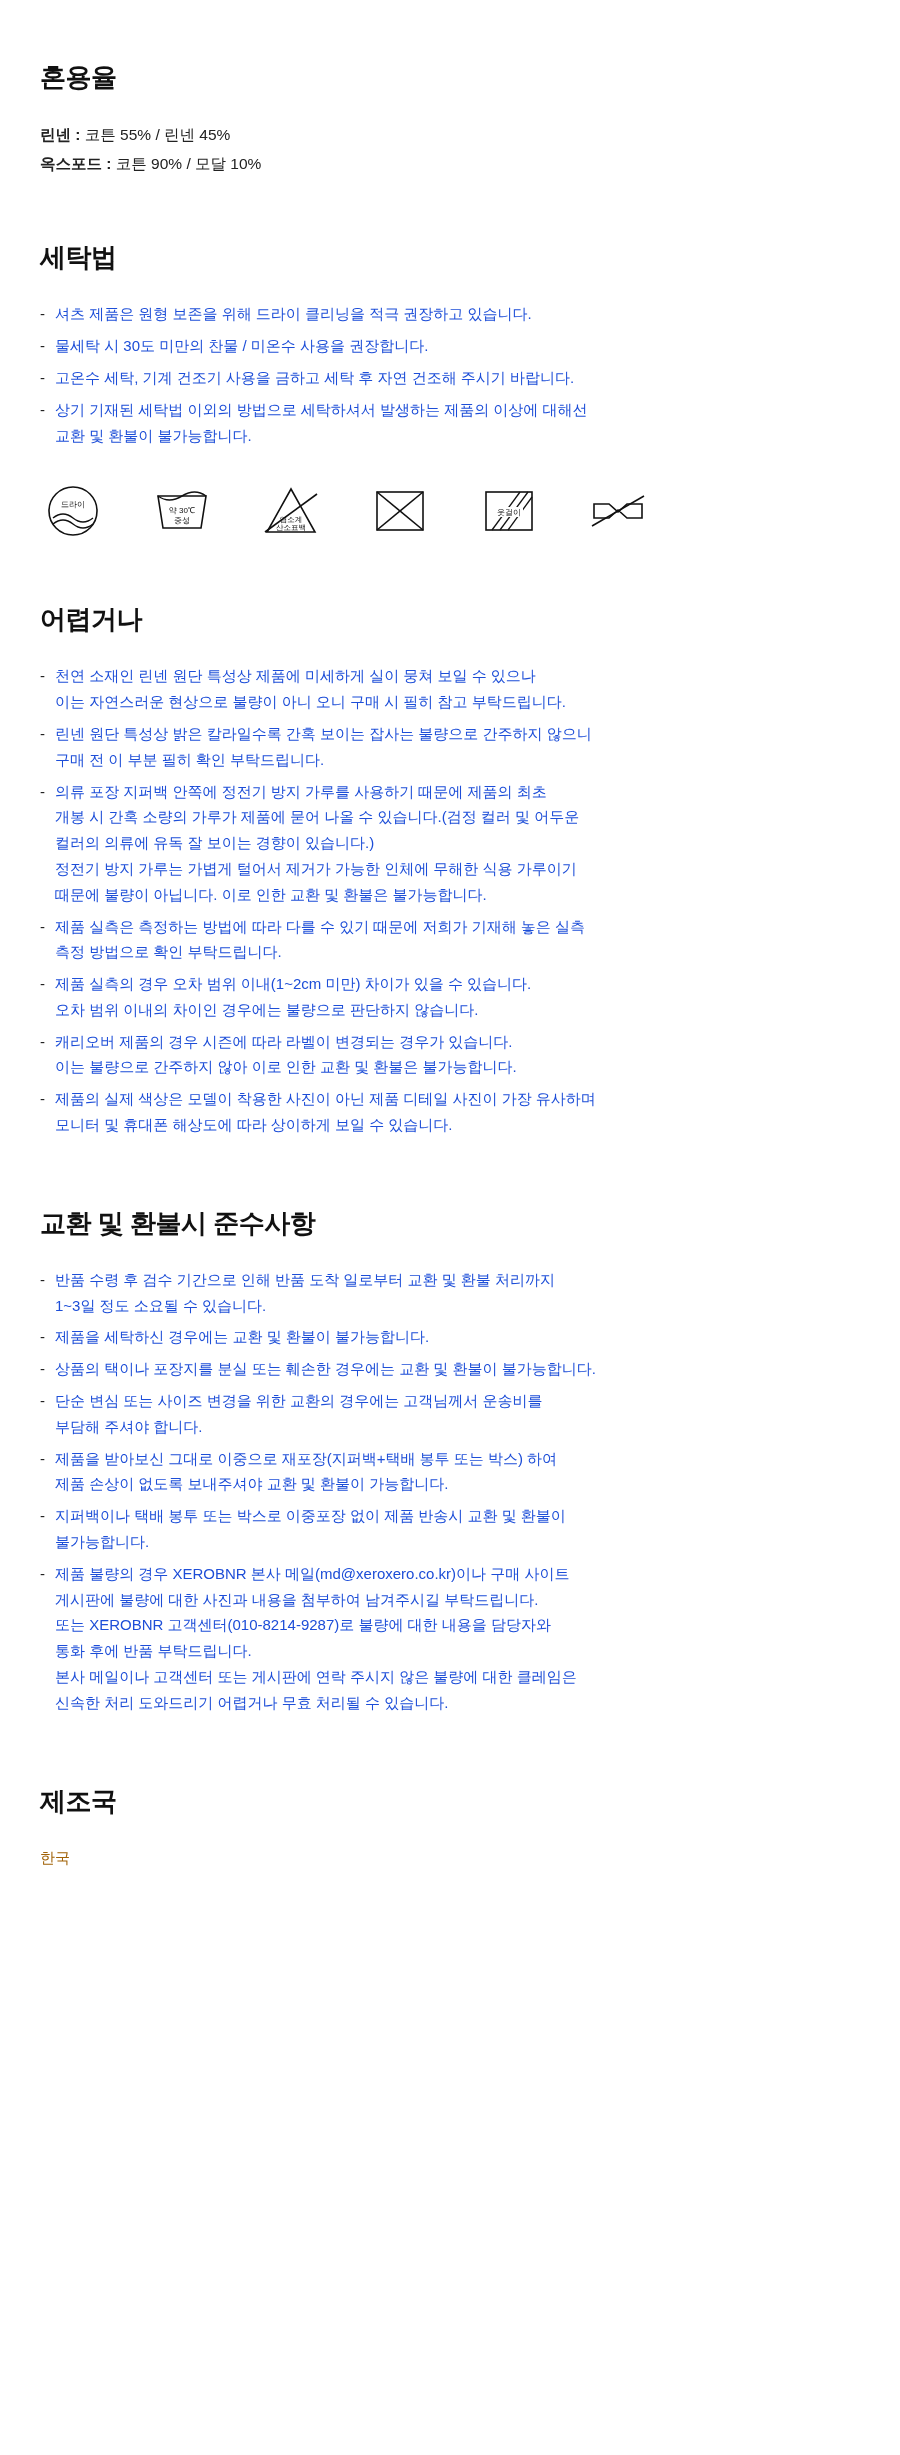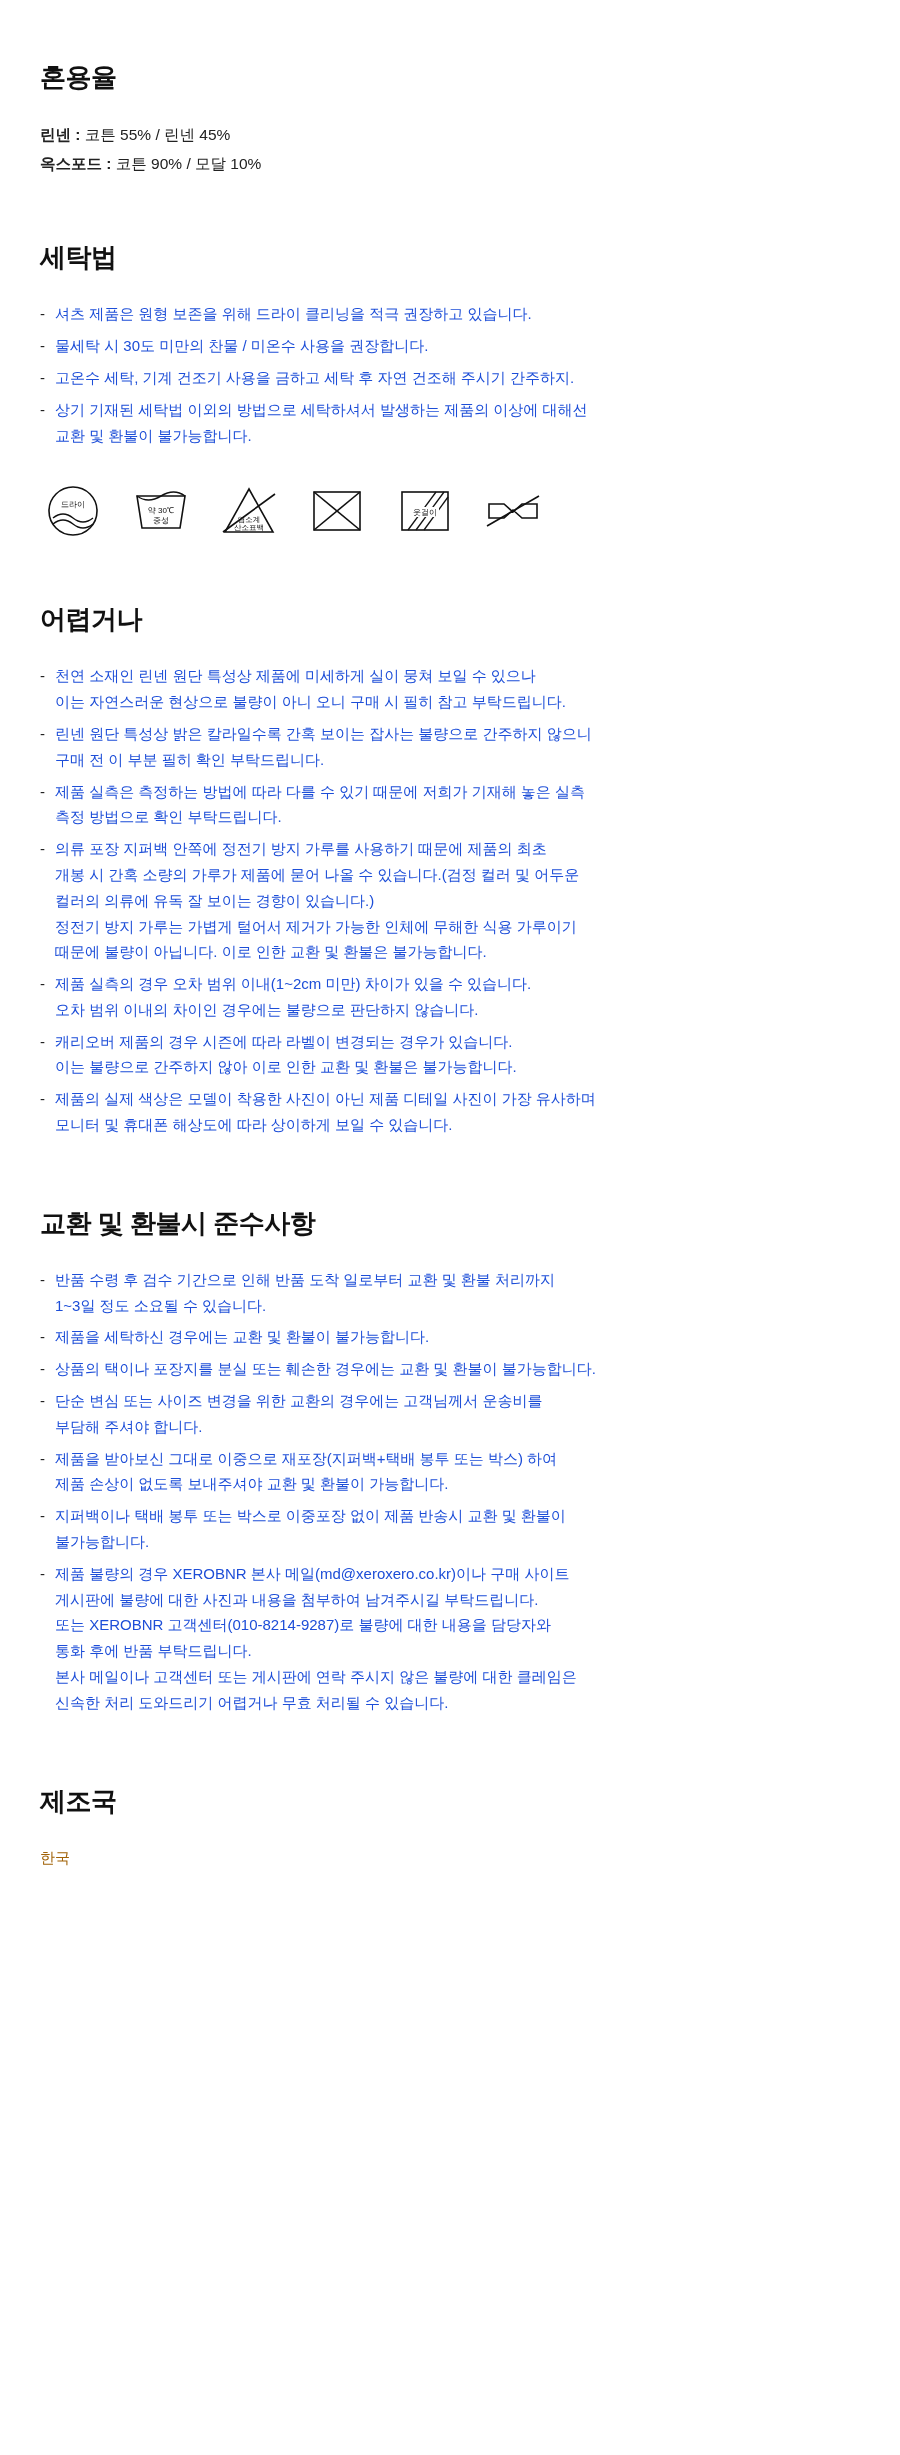--- a/index.html
+++ b/index.html
@@ -66,21 +66,21 @@
     top: 0;
     color: #222;
   }
   ul.dash-list > li .cont {
     display: block;
   }
 
   
   .care-symbols {
     display: flex;
-    gap: 30px;
+    gap: 51px;
     align-items: center;
     margin: 34px 0 0 4px;
   }
   .care-symbol {
     width: 58px;
     height: 58px;
     position: relative;
     flex: 0 0 auto;
   }
   .care-symbol svg { display: block; }
@@ -111,21 +111,21 @@
   <div class="section">
     <h2 class="section-title">세탁법</h2>
     <ul class="dash-list">
       <li>
           <span class="cont">셔츠 제품은 원형 보존을 위해 드라이 클리닝을 적극 권장하고 있습니다.</span>
         </li>
       <li>
           <span class="cont">물세탁 시 30도 미만의 찬물 / 미온수 사용을 권장합니다.</span>
         </li>
       <li>
-          <span class="cont">고온수 세탁, 기계 건조기 사용을 금하고 세탁 후 자연 건조해 주시기 간주하지.</span>
+          <span class="cont">고온수 세탁, 기계 건조기 사용을 금하고 세탁 후 자연 건조해 주시기 바랍니다.</span>
         </li>
       <li>
           <span class="cont">상기 기재된 세탁법 이외의 방법으로 세탁하셔서 발생하는 제품의 이상에 대해선<br>교환 및 환불이 불가능합니다.</span>
         </li>
     </ul>
 
     <div class="care-symbols">
 
       <div class="care-symbol">
         <svg width="58" height="58" viewBox="0 0 58 58">
@@ -188,24 +188,24 @@
   <div class="section">
     <h2 class="section-title">어렵거나</h2>
     <ul class="dash-list">
       <li>
           <span class="cont">천연 소재인 린넨 원단 특성상 제품에 미세하게 실이 뭉쳐 보일 수 있으나<br>이는 자연스러운 현상으로 불량이 아니 오니 구매 시 필히 참고 부탁드립니다.</span>
         </li>
       <li>
           <span class="cont">린넨 원단 특성상 밝은 칼라일수록 간혹 보이는 잡사는 불량으로 간주하지 않으니<br>구매 전 이 부분 필히 확인 부탁드립니다.</span>
         </li>
       <li>
+          <span class="cont">의류 포장 지퍼백 안쪽에 정전기 방지 가루를 사용하기 때문에 제품의 최초<br>개봉 시 간혹 소량의 가루가 제품에 묻어 나올 수 있습니다.(검정 컬러 및 어두운<br>컬러의 의류에 유독 잘 보이는 경향이 있습니다.)<br>정전기 방지 가루는 가볍게 털어서 제거가 가능한 인체에 무해한 식용 가루이기<br>때문에 불량이 아닙니다. 이로 인한 교환 및 환불은 불가능합니다.</span>
+        </li>
+      <li>
           <span class="cont">제품 실측은 측정하는 방법에 따라 다를 수 있기 때문에 저희가 기재해 놓은 실측<br>측정 방법으로 확인 부탁드립니다.</span>
-        </li>
-      <li>
-          <span class="cont">의류 포장 지퍼백 안쪽에 정전기 방지 가루를 사용하기 때문에 제품의 최초<br>개봉 시 간혹 소량의 가루가 제품에 묻어 나올 수 있습니다.(검정 컬러 및 어두운<br>컬러의 의류에 유독 잘 보이는 경향이 있습니다.)<br>정전기 방지 가루는 가볍게 털어서 제거가 가능한 인체에 무해한 식용 가루이기<br>때문에 불량이 아닙니다. 이로 인한 교환 및 환불은 불가능합니다.</span>
         </li>
       <li>
           <span class="cont">제품 실측의 경우 오차 범위 이내(1~2cm 미만) 차이가 있을 수 있습니다.<br>오차 범위 이내의 차이인 경우에는 불량으로 판단하지 않습니다.</span>
         </li>
       <li>
           <span class="cont">캐리오버 제품의 경우 시즌에 따라 라벨이 변경되는 경우가 있습니다.<br>이는 불량으로 간주하지 않아 이로 인한 교환 및 환불은 불가능합니다.</span>
         </li>
       <li>
           <span class="cont">제품의 실제 색상은 모델이 착용한 사진이 아닌 제품 디테일 사진이 가장 유사하며<br>모니터 및 휴대폰 해상도에 따라 상이하게 보일 수 있습니다.</span>
         </li>

